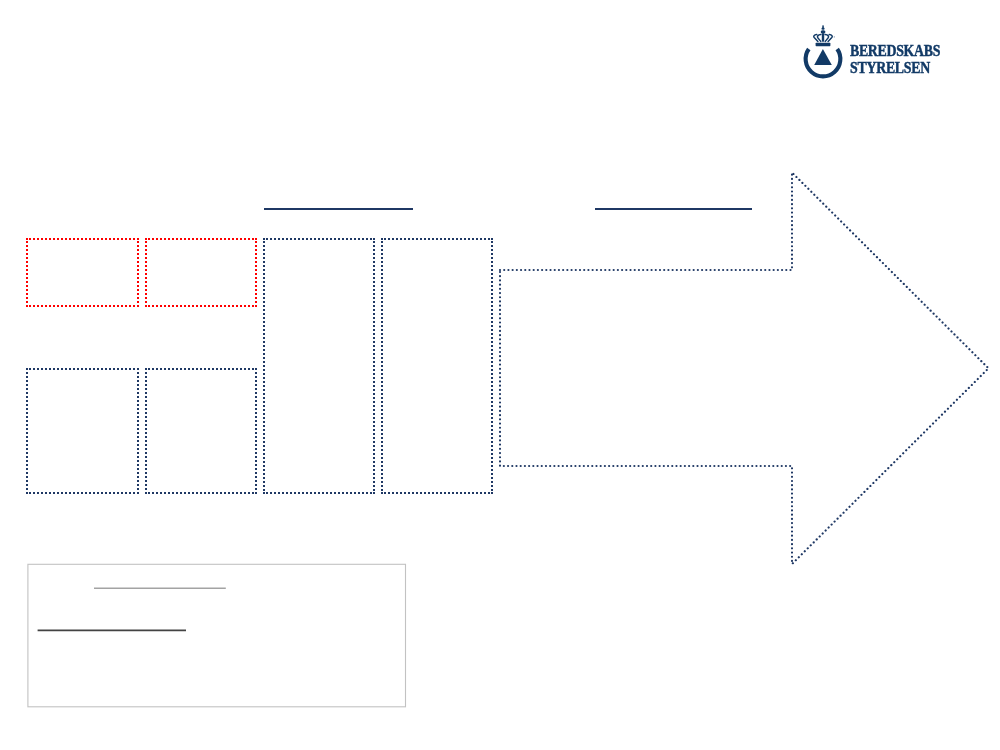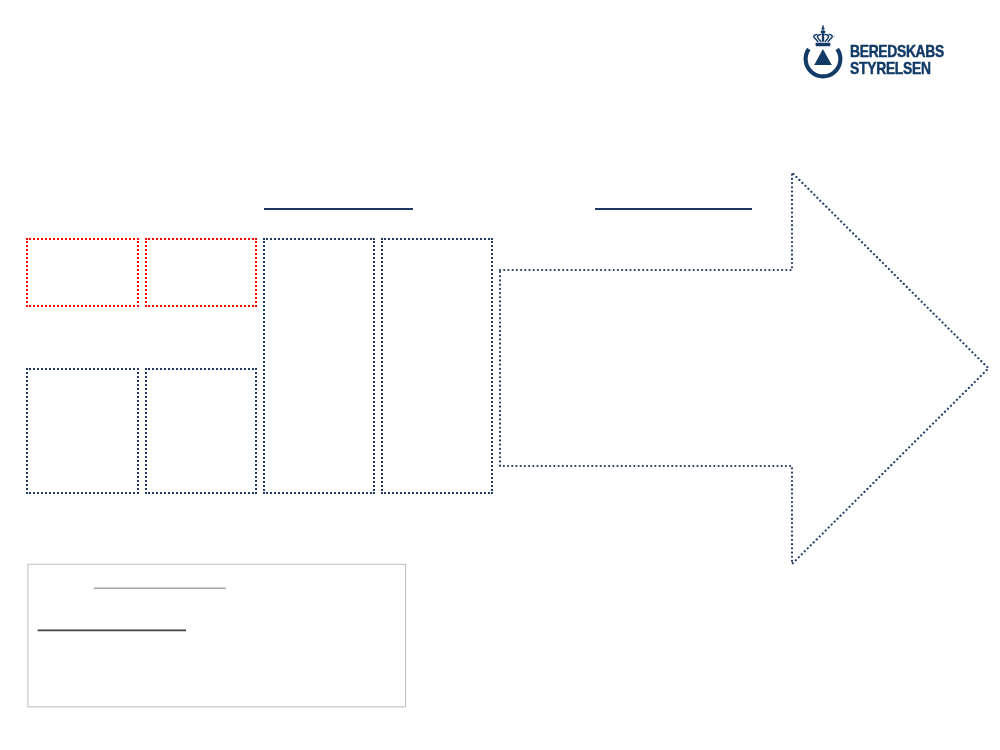--- a/index.html
+++ b/index.html
@@ -4,21 +4,21 @@
 <title>Slide</title>
 <style>
   html, body { margin:0; padding:0; background:#ffffff; }
   body {
     width:1000px; height:750px;
     font-family:"Liberation Sans", sans-serif;
     overflow:hidden;
   }
   .slide {
     position:absolute; left:0; top:0; width:1000px; height:750px;
-    background:#ffffff; overflow:hidden;
+    background:#ffffff; overflow:hidden;font-family:Liberation Serif, serif;
   }
 
   
   .ph { position:absolute; box-sizing:border-box; background:transparent; }
   .ph-red  { border:2px dotted #ff0000; }
   .ph-blue { border:2px dotted #1f3864; }
 
   
   .rule { position:absolute; background:#1f3864; }
 

